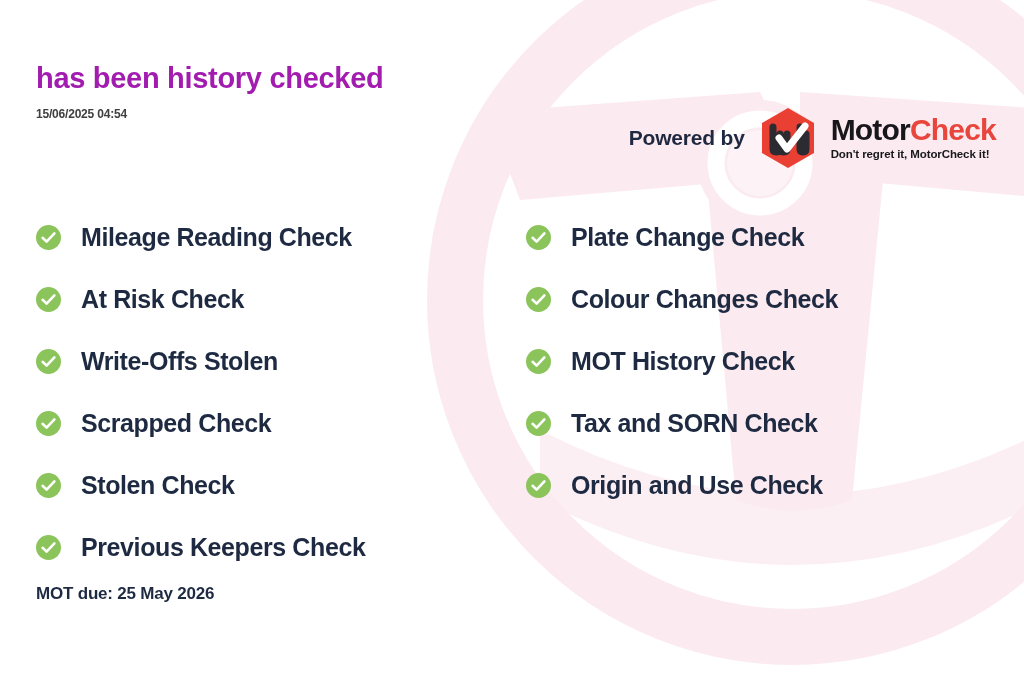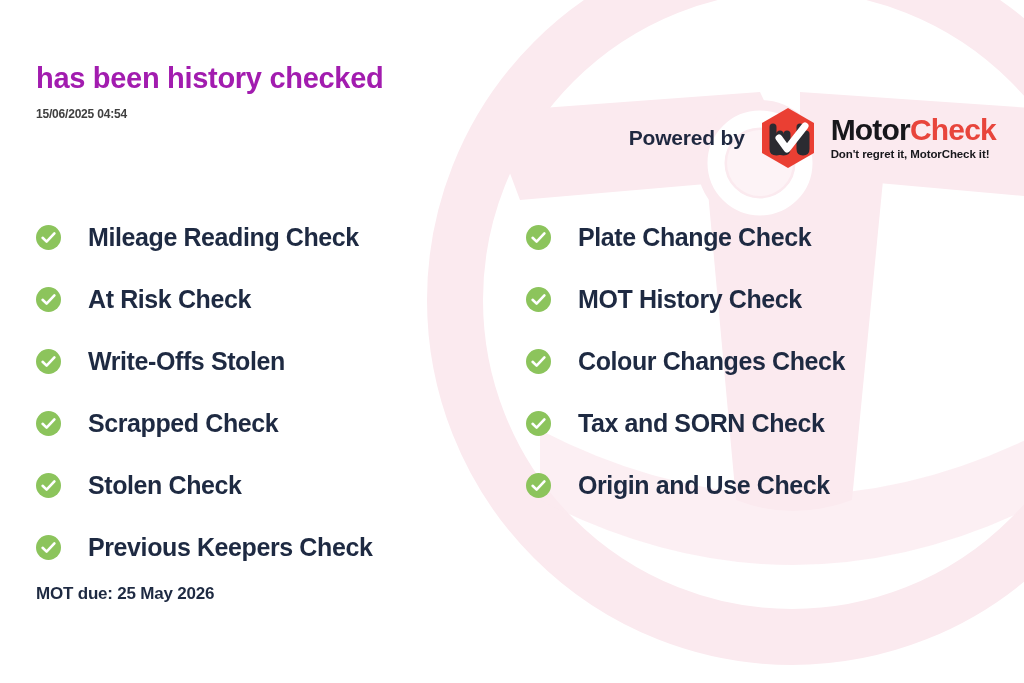--- a/index.html
+++ b/index.html
@@ -116,21 +116,21 @@
     display: flex;
     z-index: 3;
   }
   .col { width: 490px; }
   .col-right { width: 460px; }
 
   .check-item {
     display: flex;
     align-items: center;
     height: 62px;
-    gap: 27px;
+    gap: 20px;
   }
   .check-icon {
     width: 25px;
     height: 25px;
     flex: 0 0 auto;
     display: block;
   }
   .check-label {
     font-size: 25px;
     font-weight: 700;
@@ -255,34 +255,34 @@
             <circle cx="12.5" cy="12.5" r="12.5" fill="#8cc45c"></circle>
             <path d="M6.6 12.8 L10.6 16.6 L18.4 8.4" fill="none" stroke="#ffffff" stroke-width="2.6" stroke-linecap="round" stroke-linejoin="round"></path>
           </svg>
         <span class="check-label">Plate Change Check</span>
       </div>
       <div class="check-item">
         <svg class="check-icon" viewBox="0 0 25 25" aria-hidden="true">
             <circle cx="12.5" cy="12.5" r="12.5" fill="#8cc45c"></circle>
             <path d="M6.6 12.8 L10.6 16.6 L18.4 8.4" fill="none" stroke="#ffffff" stroke-width="2.6" stroke-linecap="round" stroke-linejoin="round"></path>
           </svg>
+        <span class="check-label">Colour Changes Check</span>
+      </div>
+      <div class="check-item">
+        <svg class="check-icon" viewBox="0 0 25 25" aria-hidden="true">
+            <circle cx="12.5" cy="12.5" r="12.5" fill="#8cc45c"></circle>
+            <path d="M6.6 12.8 L10.6 16.6 L18.4 8.4" fill="none" stroke="#ffffff" stroke-width="2.6" stroke-linecap="round" stroke-linejoin="round"></path>
+          </svg>
         <span class="check-label">MOT History Check</span>
       </div>
       <div class="check-item">
         <svg class="check-icon" viewBox="0 0 25 25" aria-hidden="true">
             <circle cx="12.5" cy="12.5" r="12.5" fill="#8cc45c"></circle>
             <path d="M6.6 12.8 L10.6 16.6 L18.4 8.4" fill="none" stroke="#ffffff" stroke-width="2.6" stroke-linecap="round" stroke-linejoin="round"></path>
           </svg>
-        <span class="check-label">Colour Changes Check</span>
-      </div>
-      <div class="check-item">
-        <svg class="check-icon" viewBox="0 0 25 25" aria-hidden="true">
-            <circle cx="12.5" cy="12.5" r="12.5" fill="#8cc45c"></circle>
-            <path d="M6.6 12.8 L10.6 16.6 L18.4 8.4" fill="none" stroke="#ffffff" stroke-width="2.6" stroke-linecap="round" stroke-linejoin="round"></path>
-          </svg>
         <span class="check-label">Tax and SORN Check</span>
       </div>
       <div class="check-item">
         <svg class="check-icon" viewBox="0 0 25 25" aria-hidden="true">
             <circle cx="12.5" cy="12.5" r="12.5" fill="#8cc45c"></circle>
             <path d="M6.6 12.8 L10.6 16.6 L18.4 8.4" fill="none" stroke="#ffffff" stroke-width="2.6" stroke-linecap="round" stroke-linejoin="round"></path>
           </svg>
         <span class="check-label">Origin and Use Check</span>
       </div>
     </div>

